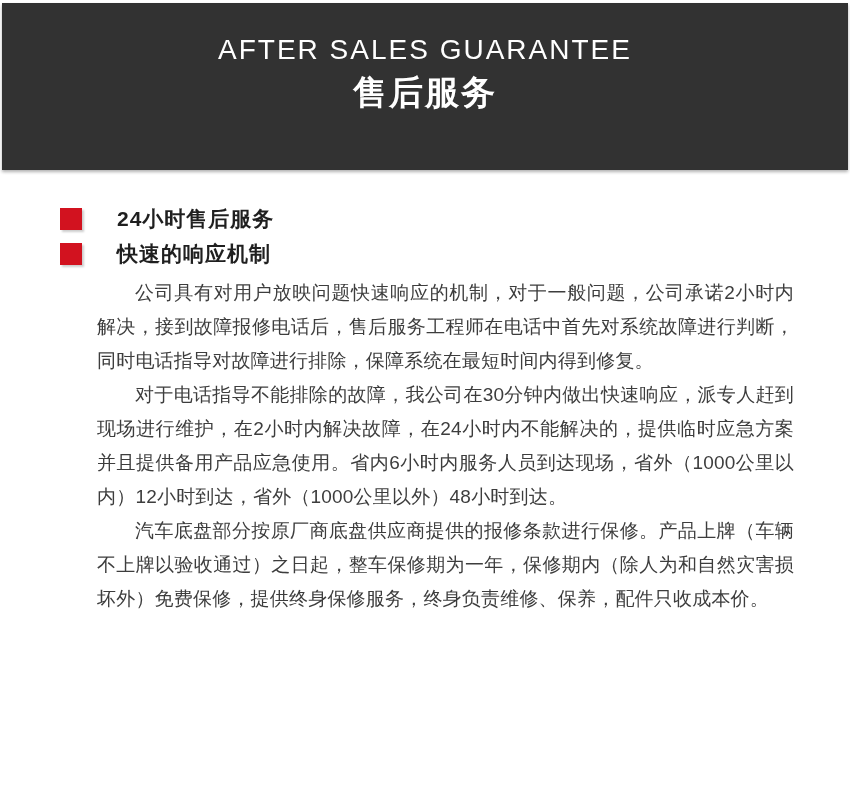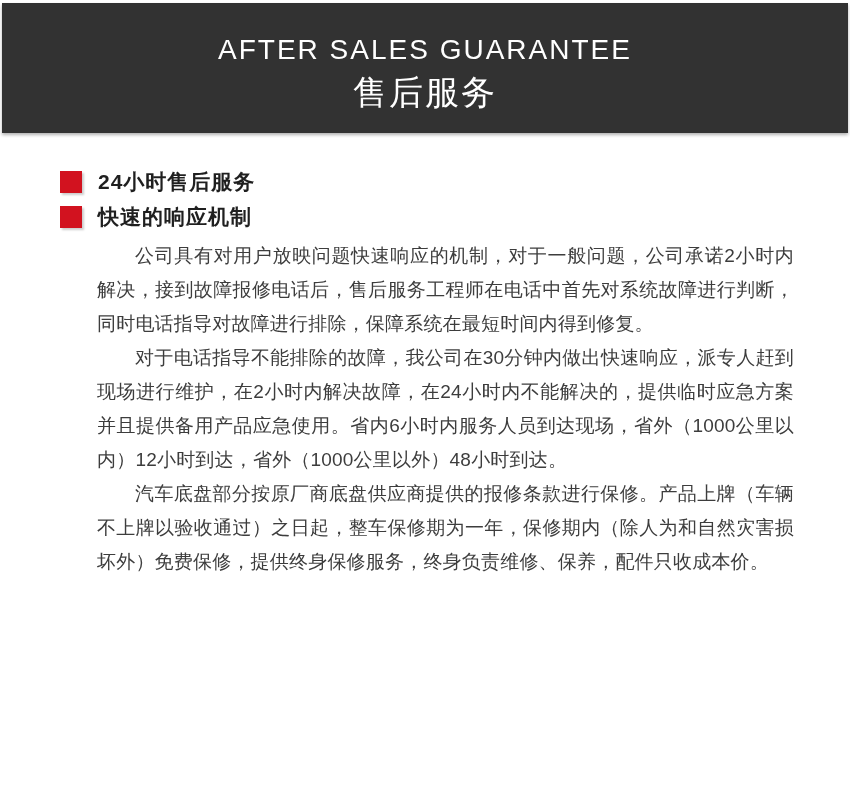--- a/index.html
+++ b/index.html
@@ -10,50 +10,51 @@
     --body-fg:#3d3d3d;
   }
   *{margin:0;padding:0;box-sizing:border-box;}
   html,body{width:850px;height:805px;overflow:hidden;background:#ffffff;}
   body{
     font-family:"Liberation Sans","DejaVu Sans",sans-serif;
     color:var(--body-fg);
   }
   .banner{
     margin:3px 2px 0 2px;
-    height:130px;
+    height:167px;
     background:var(--banner-bg);
     color:var(--banner-fg);
     text-align:center;
     padding-top:30px;
     box-shadow:0 2px 3px rgba(0,0,0,0.30);
   }
   .banner-title-en{
     font-size:28px;
     font-weight:400;
     letter-spacing:2px;
     line-height:34px;
     white-space:nowrap;
   }
   .banner-title-zh{
     font-size:34px;
-    font-weight:400;
+    font-weight:700;
     letter-spacing:2px;
     line-height:46px;
     margin-top:2px;
     white-space:nowrap;
   }
   .content{
     padding:36px 56px 0 60px;
   }
   .sec-head{
     display:flex;
     align-items:center;
     height:26px;
     margin-bottom:9px;
+    gap:19px;
   }
   .bullet{
     width:22px;
     height:22px;
     background:var(--accent);
     box-shadow:2px 2px 2px rgba(0,0,0,0.20);
     flex:0 0 auto;
   }
   .sec-title{
     font-size:21px;

